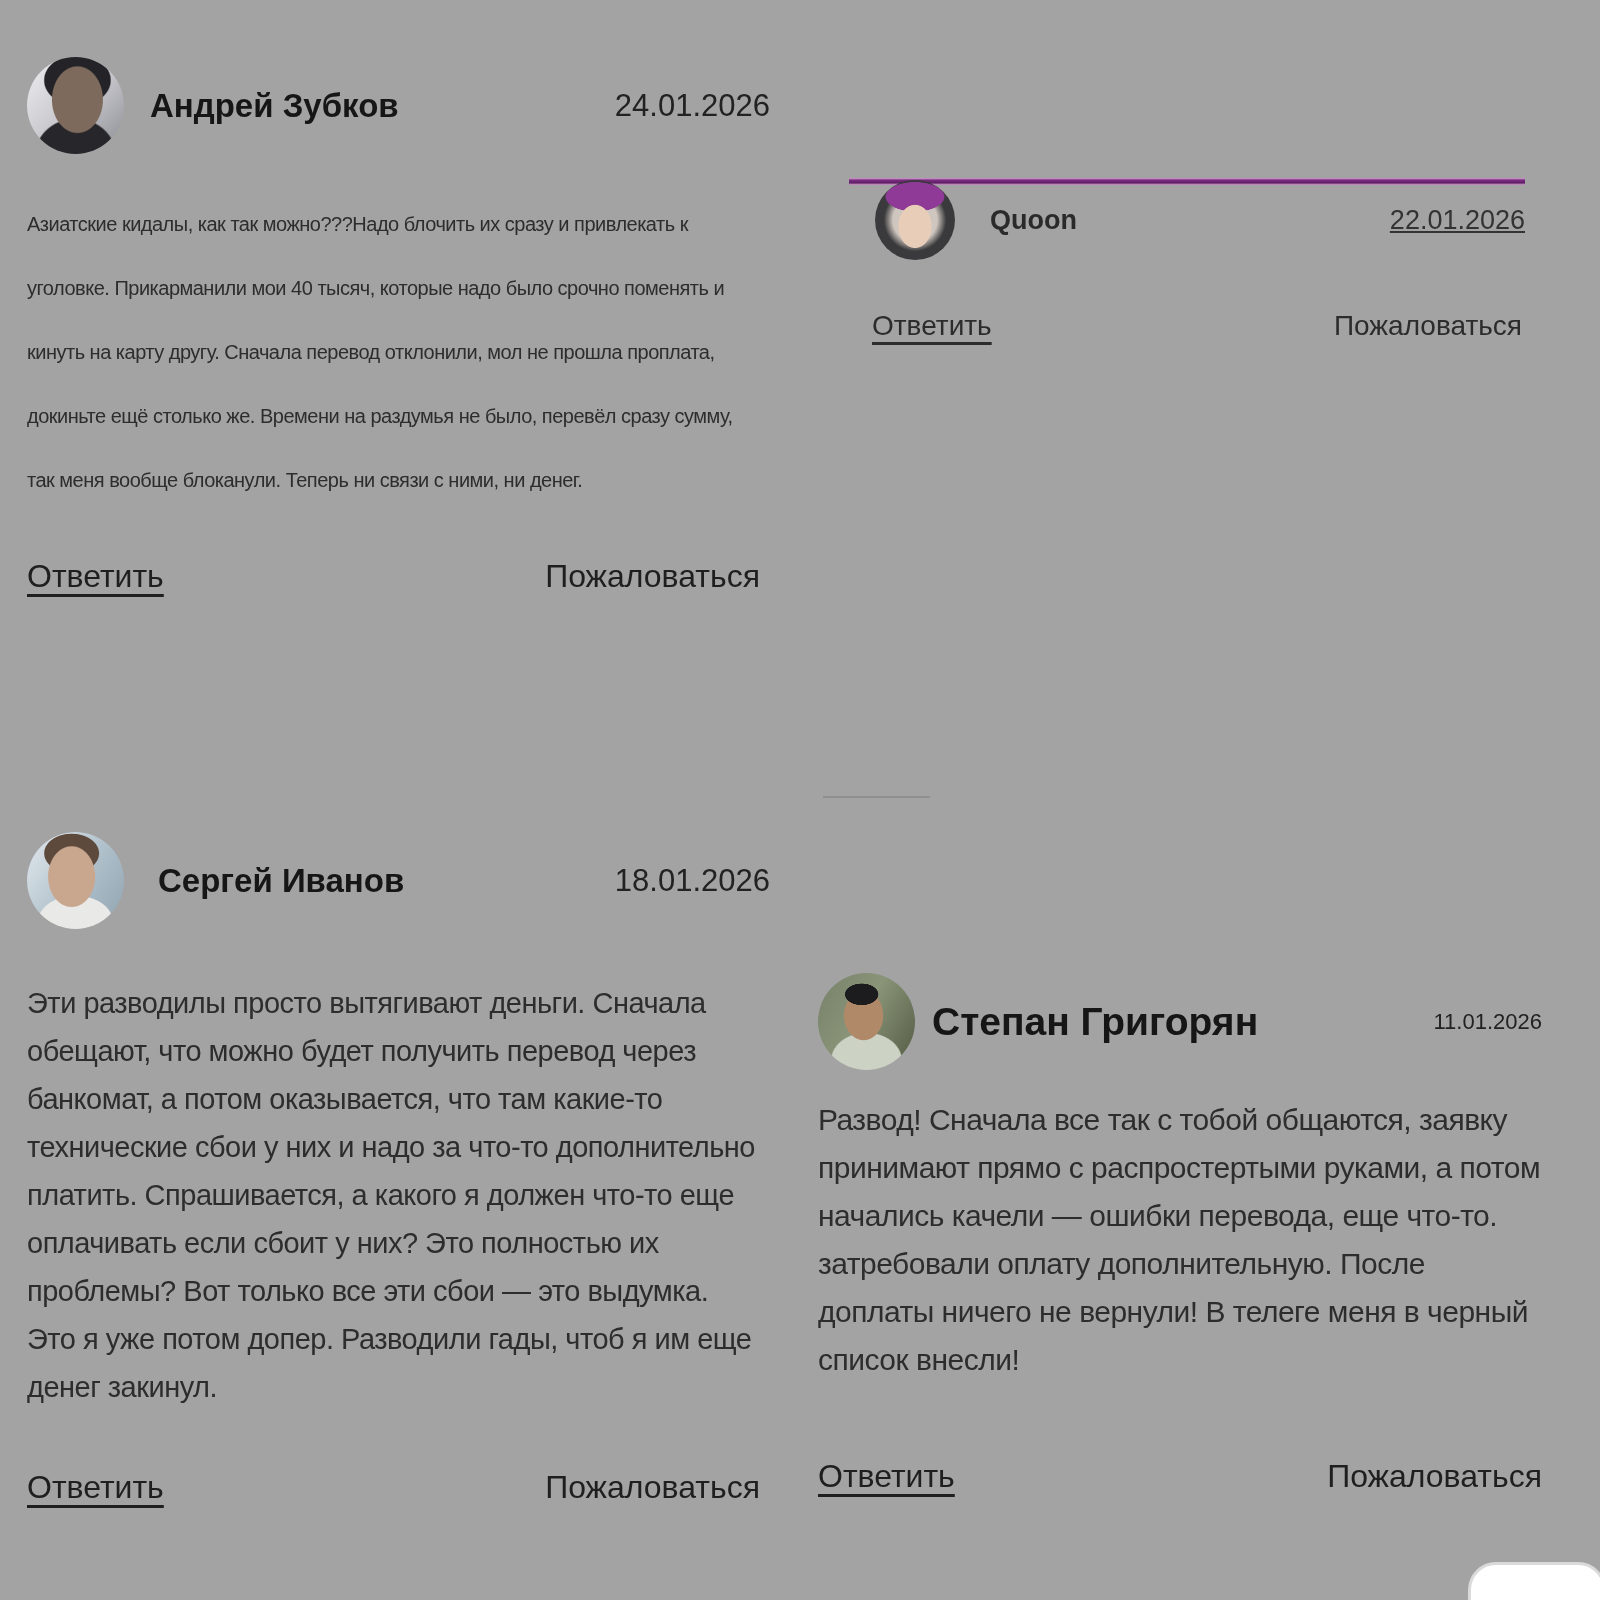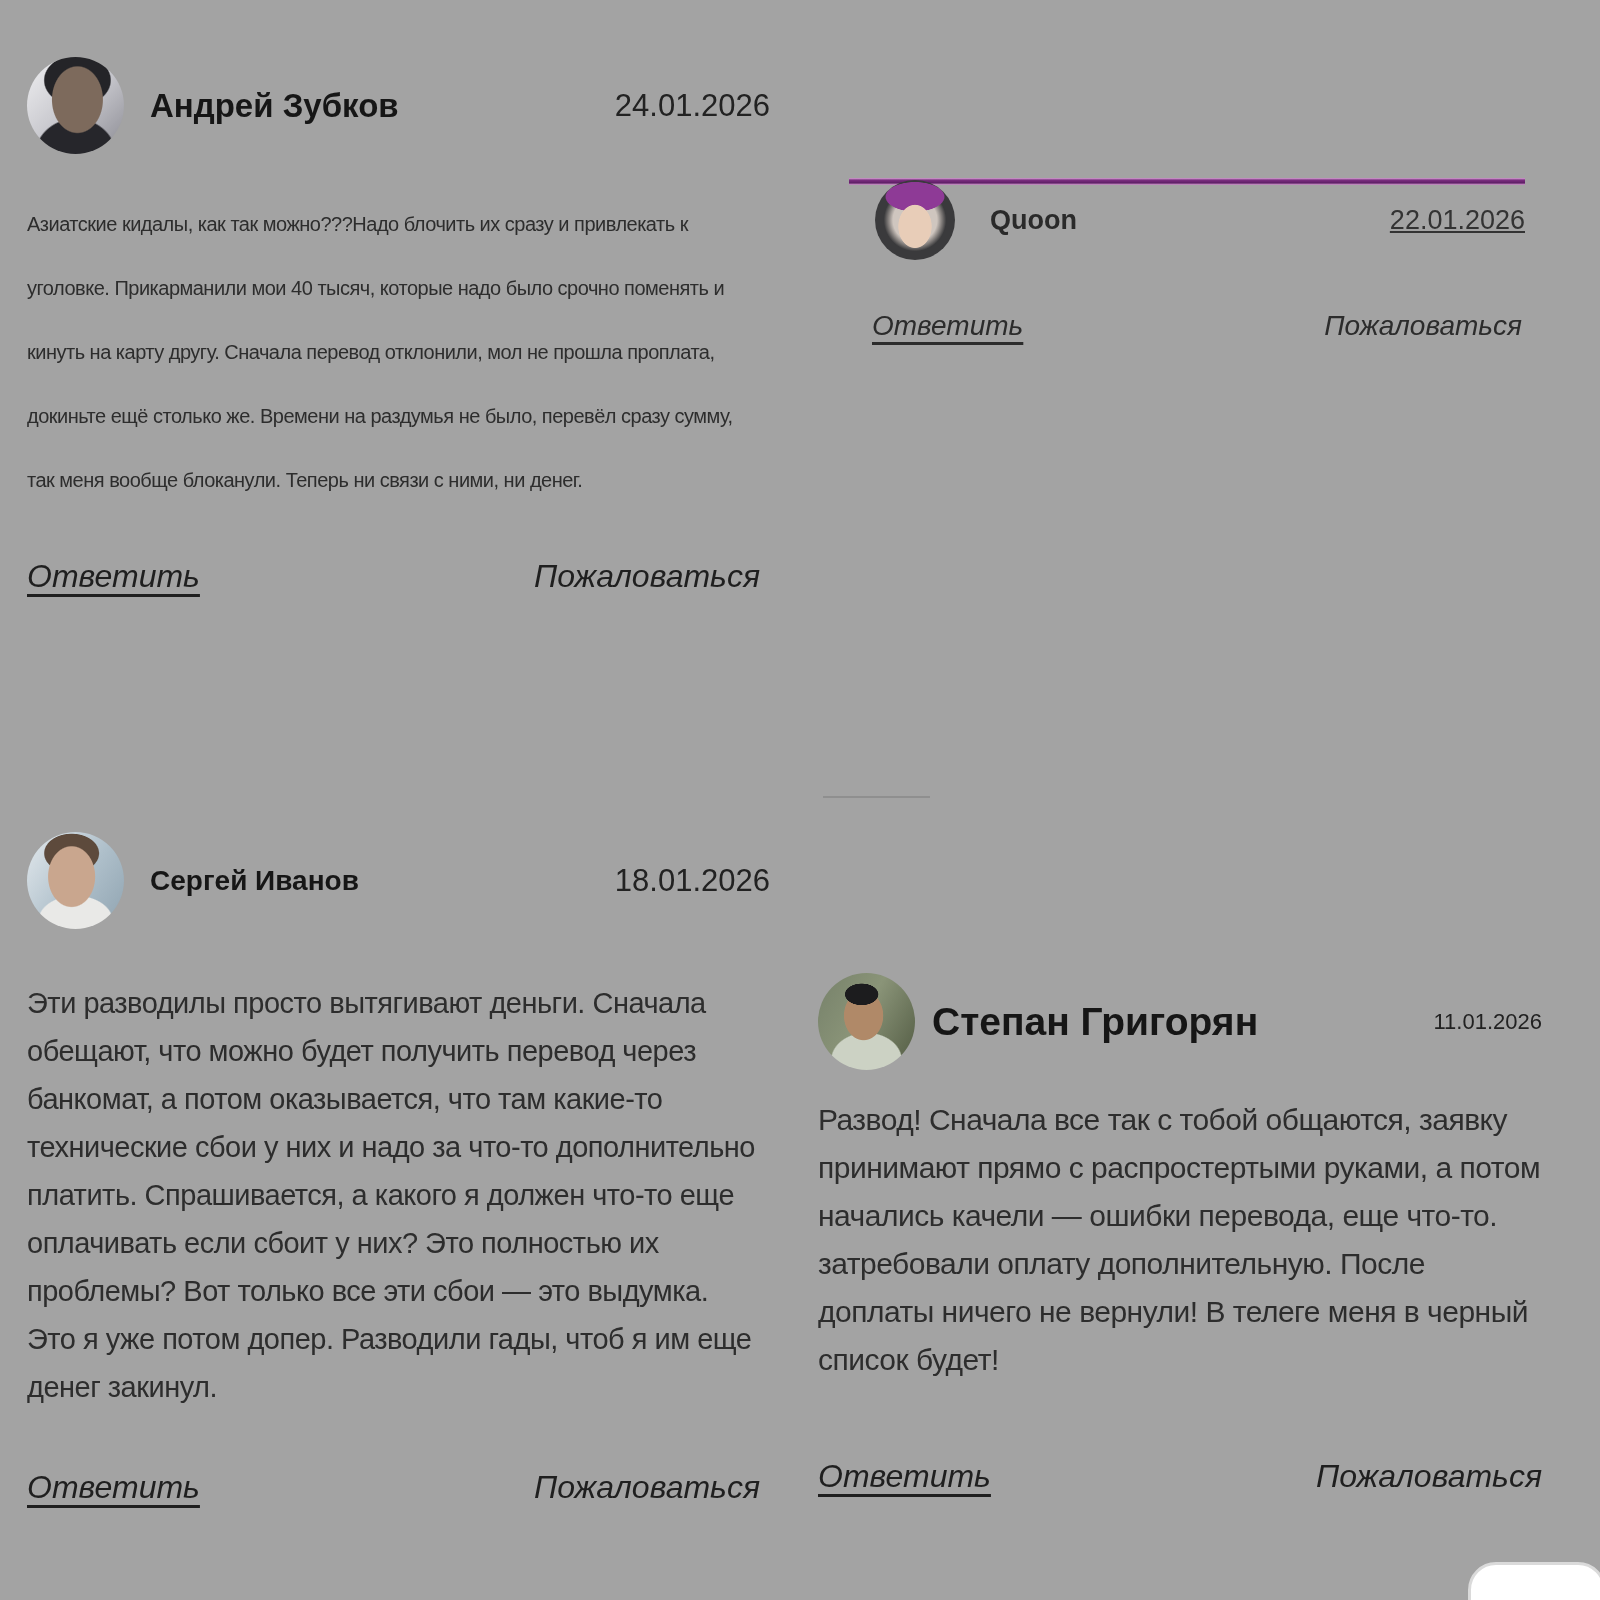--- a/index.html
+++ b/index.html
@@ -6,21 +6,21 @@
   .canvas{
     position:relative;width:1600px;height:1600px;overflow:hidden;
     background:#a3a3a3;font-family:"Liberation Sans",sans-serif;color:#2d2d2d;
   }
   .review{position:absolute;}
   .review header{display:flex;align-items:center;}
   .avatar{border-radius:50%;flex-shrink:0;}
   .author{font-weight:bold;color:#161616;}
   .date{margin-left:auto;color:#222222;}
   .text{margin:0;color:#2d2d2d;letter-spacing:-0.5px;}
-  .actions{display:flex;justify-content:space-between;align-items:baseline;font-style:italic;}
+  .actions{display:flex;justify-content:space-between;align-items:baseline;}
   .actions a{color:#1f1f1f;cursor:pointer;text-decoration:none;}
   .actions a.reply{text-decoration:underline;text-decoration-thickness:2.5px;text-underline-offset:7px;}
 
   
   .r1{left:27px;top:57px;width:745px;}
   .r1 .avatar{width:97px;height:97px;
     background:
       radial-gradient(ellipse 26px 34px at 52% 44%,#7d6a5c 96%,rgba(0,0,0,0)),
       radial-gradient(ellipse 34px 26px at 52% 24%,#242428 96%,rgba(0,0,0,0)),
       radial-gradient(ellipse 42px 40px at 50% 104%,#26262b 96%,rgba(0,0,0,0)),
@@ -48,21 +48,21 @@
   .r2 .actions a{color:#2c2c2c;}
 
   
   .r3{left:27px;top:832px;width:745px;}
   .r3 .avatar{width:97px;height:97px;
     background:
       radial-gradient(ellipse 24px 31px at 46% 46%,#c9a68e 96%,rgba(0,0,0,0)),
       radial-gradient(ellipse 28px 20px at 46% 22%,#5d4a3c 96%,rgba(0,0,0,0)),
       radial-gradient(ellipse 38px 26px at 50% 92%,#e9e9e7 96%,rgba(0,0,0,0)),
       linear-gradient(125deg,#e3e9ed 0%,#aebfca 55%,#8fa3b0 100%);}
-  .r3 .author{margin-left:26px;font-size:28px;}
+  .r3 .author{margin-left:34px;font-size:33px;}
   .r3 .date{font-size:31px;padding-right:2px;}
   .r3 .text{margin-top:50px;width:737px;font-size:29px;line-height:48px;}
   .r3 .actions{margin-top:58px;width:733px;font-size:32px;}
 
   
   .r4{left:818px;top:973px;width:724px;}
   .r4 .avatar{width:97px;height:97px;
     background:
       radial-gradient(ellipse 17px 11px at 45% 22%,#1c1c1e 96%,rgba(0,0,0,0)),
       radial-gradient(ellipse 20px 25px at 47% 44%,#b08968 96%,rgba(0,0,0,0)),
@@ -123,21 +123,21 @@
       <a class="report">Пожаловаться</a>
     </div>
   </article>
 
   <article class="review r4">
     <header>
       <div class="avatar"></div>
       <div class="author">Степан Григорян</div>
       <div class="date">11.01.2026</div>
     </header>
-    <p class="text">Развод! Сначала все так с тобой общаются, заявку принимают прямо с распростертыми руками, а потом начались качели — ошибки перевода, еще что-то. затребовали оплату дополнительную. После доплаты ничего не вернули! В телеге меня в черный список будет!</p>
+    <p class="text">Развод! Сначала все так с тобой общаются, заявку принимают прямо с распростертыми руками, а потом начались качели — ошибки перевода, еще что-то. затребовали оплату дополнительную. После доплаты ничего не вернули! В телеге меня в черный список внесли!</p>
     <div class="actions">
       <a class="reply">Ответить</a>
       <a class="report">Пожаловаться</a>
     </div>
   </article>
 
   <div class="divider-fragment"></div>
   <div class="floating-button"></div>
 
 </div>

